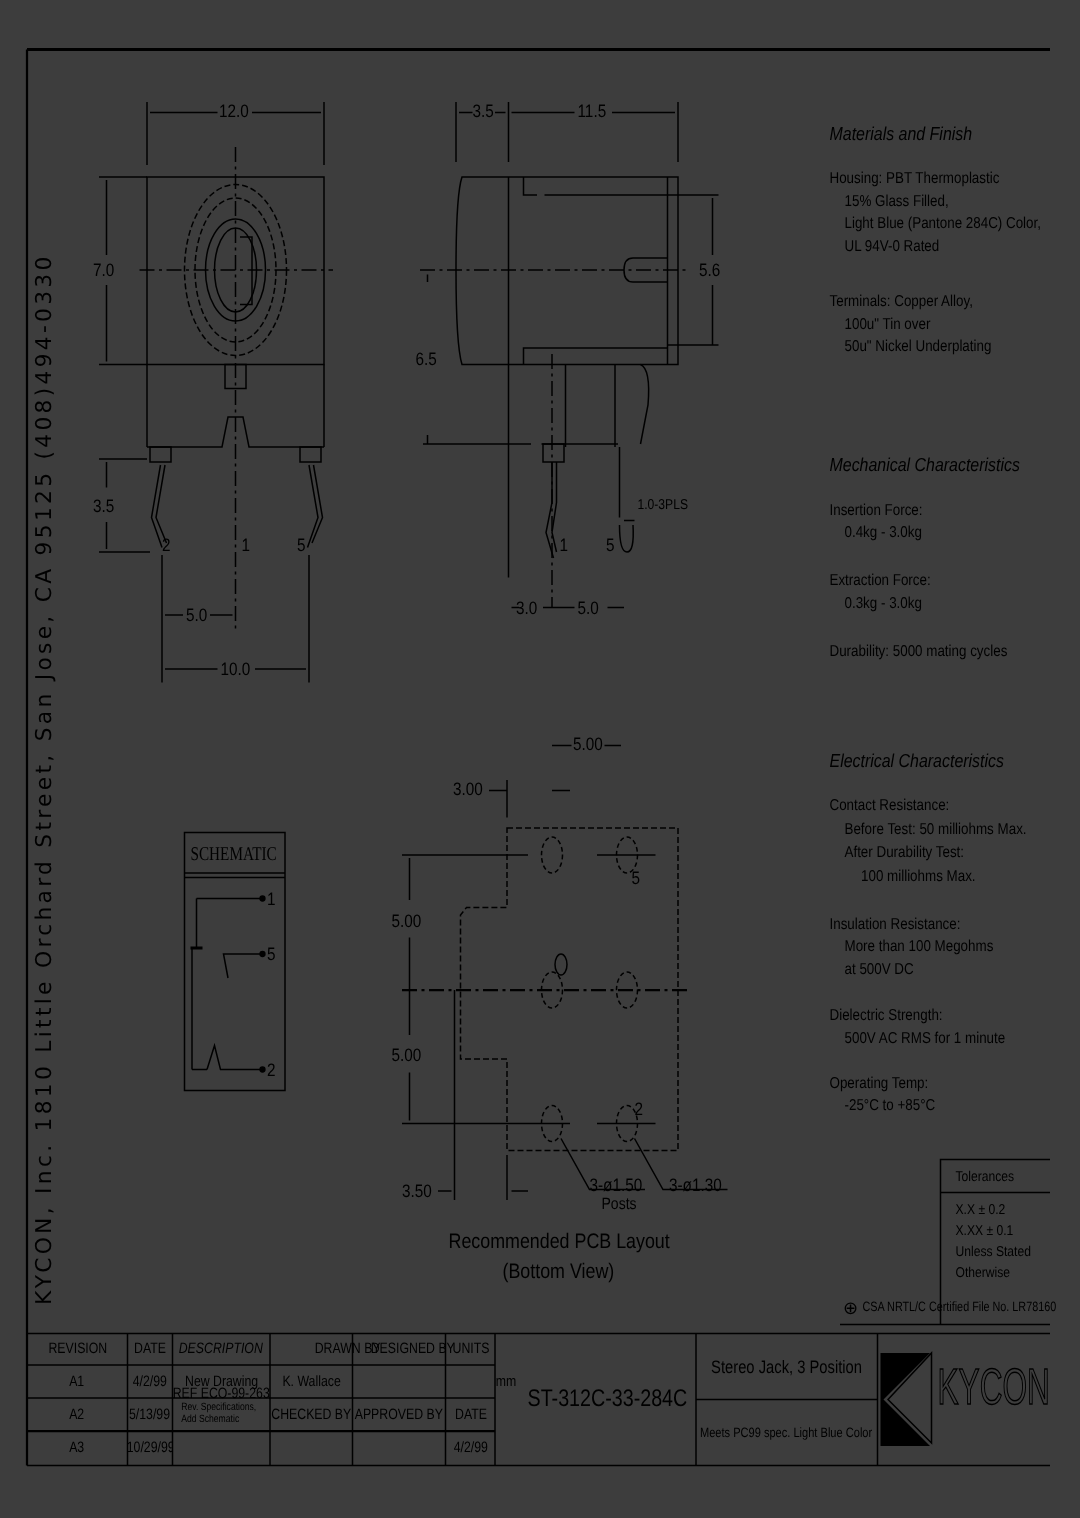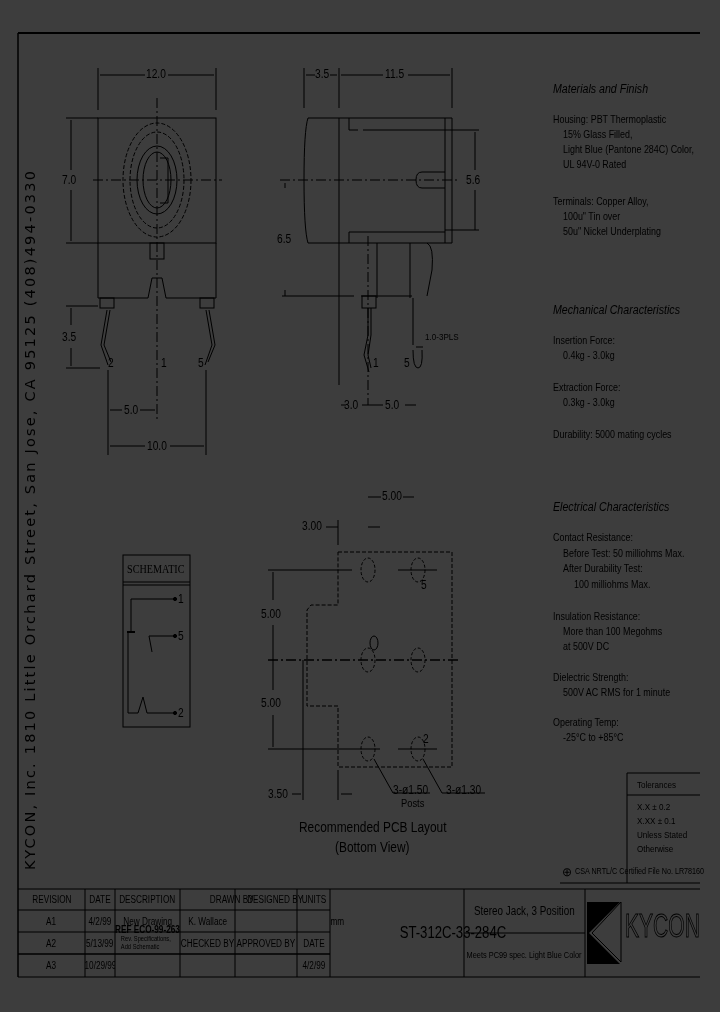--- a/index.html
+++ b/index.html
@@ -254,21 +254,21 @@
 <div class="t tol" style="left:637px;top:842px;">Otherwise</div>
 <div class="t" style="left:562px;top:865px;font-size:12px;">⊕</div>
 <div class="t" style="left:575px;top:866px;font-size:9px;transform:scaleX(0.8);transform-origin:left top;">CSA NRTL/C Certified File No. LR78160</div>
 
 <div class="cell" style="left:18px;top:889px;width:67px;height:21px;">
     <span>REVISION</span>
   </div>
 <div class="cell" style="left:85px;top:889px;width:30px;height:21px;">
     <span>DATE</span>
   </div>
-<div class="cell" style="left:115px;top:889px;width:65px;height:21px;">
+<div class="cell" style="left:115px;top:889px;width:65px;height:21px;font-style:italic;">
     <span>DESCRIPTION</span>
   </div>
 <div class="cell" style="left:180px;top:889px;width:55px;height:21px;margin-left:24px;">
     <span>DRAWN BY</span>
   </div>
 <div class="cell" style="left:235px;top:889px;width:80px;height:21px;">
     <span>DESIGNED BY</span>
   </div>
 <div class="cell" style="left:297px;top:889px;width:33px;height:21px;">
     <span>UNITS</span>
@@ -311,28 +311,28 @@
 <div class="cell" style="left:297px;top:932px;width:33px;height:22px;">
     <span>DATE</span>
   </div>
 
 <div class="cell" style="left:18px;top:954px;width:67px;height:23px;">
     <span>A3</span>
   </div>
 <div class="cell" style="left:85px;top:954px;width:30px;height:23px;">
     <span>10/29/99</span>
   </div>
-<div class="cell" style="left:115px;top:918px;width:65px;height:23px;font-weight:bold;">
+<div class="cell" style="left:115px;top:918px;width:65px;height:23px;">
     <span>REF ECO-99-263</span>
   </div>
 <div class="cell" style="left:297px;top:954px;width:33px;height:23px;">
     <span>4/2/99</span>
   </div>
 
-<div class="cell" style="left:330px;top:889px;width:150px;height:88px;font-size:16px;padding-left:48px;">
+<div class="cell" style="left:330px;top:889px;width:150px;height:88px;font-size:16px;">
     <span>ST-312C-33-284C</span>
   </div>
 <div class="cell" style="left:464px;top:889px;width:121px;height:44px;font-size:12px;">
     <span>Stereo Jack, 3 Position</span>
   </div>
 <div class="cell" style="left:464px;top:933px;width:121px;height:44px;font-size:9px;border-radius:12px;">
     <span>Meets PC99 spec. Light Blue Color</span>
   </div>
 <div class="t" style="left:625px;top:908px;font-size:34px;line-height:34px;color:transparent;-webkit-text-stroke:1px #000;transform:scaleX(0.62);transform-origin:left top;">KYCON</div>
 

